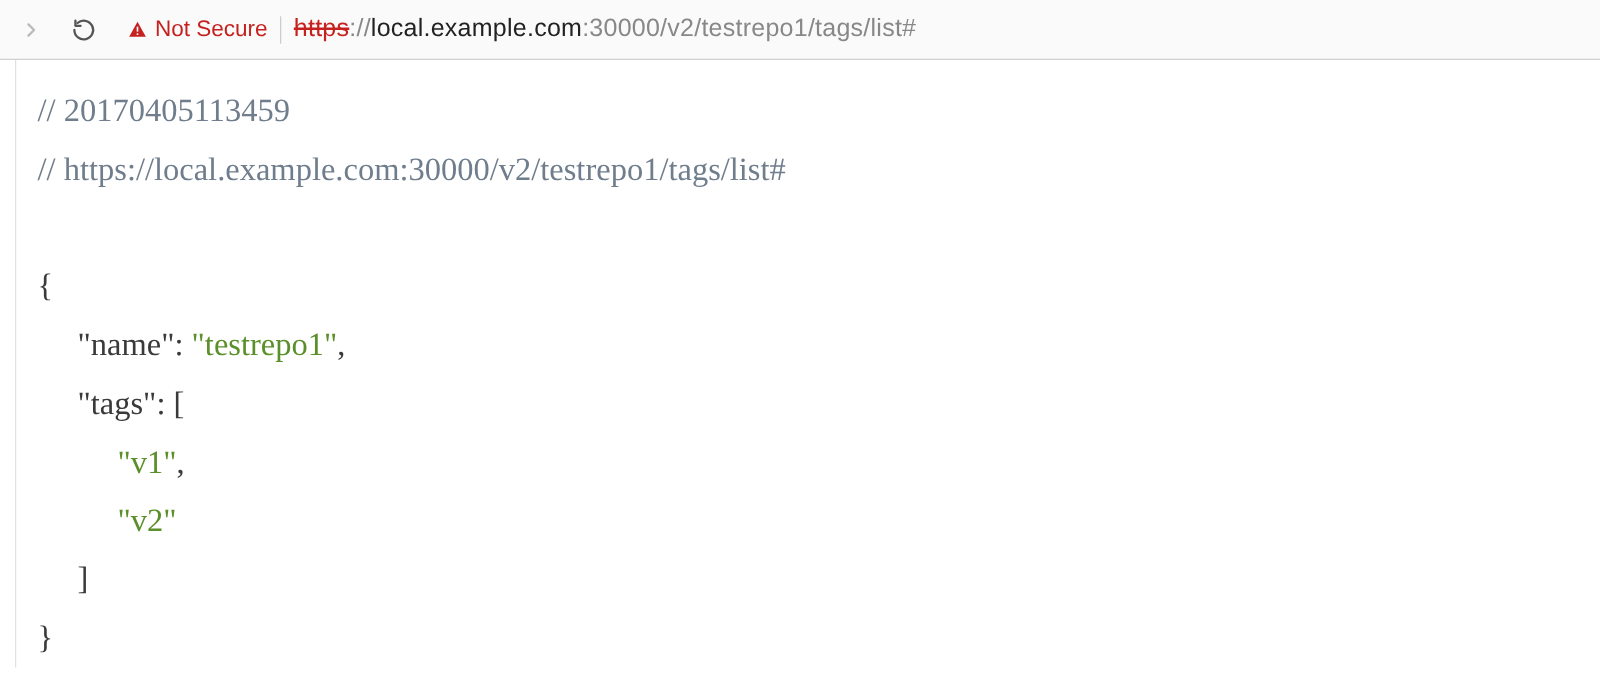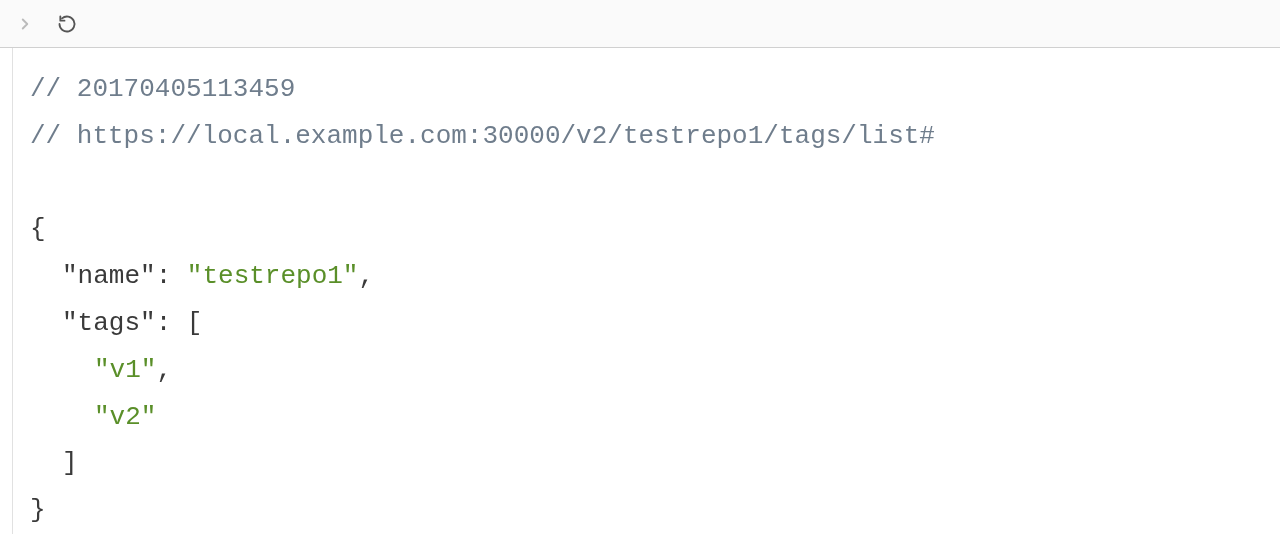--- a/index.html
+++ b/index.html
@@ -78,21 +78,21 @@
       text-decoration: line-through;
     }
     .url-gray {
       color: #888;
     }
     .url-host {
       color: #222;
     }
     .content {
       padding: 18px 8px 0 30px;
-      font-family: Liberation Mono, monospace;
+      font-family: Liberation Serif, serif;
       font-size: 26px;
       line-height: 1.8;
       position: relative;
     }
     .left-rule {
       position: absolute;
       left: 12px;
       top: 0;
       bottom: 0;
       width: 1px;
@@ -128,20 +128,34 @@
     <svg viewBox="0 0 24 24" fill="none" stroke="#bbb" stroke-width="2.5" stroke-linecap="round" stroke-linejoin="round">
       <polyline points="9 18 15 12 9 6"></polyline>
     </svg>
   </div>
   <div class="nav-btn reload-btn">
     <svg viewBox="0 0 24 24" fill="none" stroke="#555" stroke-width="2.2" stroke-linecap="round" stroke-linejoin="round">
       <path d="M3 12a9 9 0 1 0 3-6.7"></path>
       <polyline points="4 3 4 8 9 8"></polyline>
     </svg>
   </div>
+  <div class="urlbar">
+    <span class="security">
+      <svg viewBox="0 0 24 24">
+        <path d="M12 2 L22 20 L2 20 Z" fill="#c5221f"></path>
+        <rect x="11" y="8" width="2" height="6" fill="#fafafa"></rect>
+        <rect x="11" y="16" width="2" height="2" fill="#fafafa"></rect>
+      </svg>
+      <span>Not Secure</span>
+    </span>
+    <span class="divider"></span>
+    <span class="url-text">
+      <span class="url-scheme">https</span><span class="url-gray">://</span><span class="url-host">local.example.com</span><span class="url-gray">:30000</span><span class="url-gray">/v2/testrepo1/tags/list#</span>
+    </span>
+  </div>
 </div>
 
 <div class="content">
   <div class="left-rule"></div>
 
   <div class="row comment">// 20170405113459</div>
   <div class="row comment">// https://local.example.com:30000/v2/testrepo1/tags/list#</div>
   <div class="row">&nbsp;</div>
 
   <div class="row"><span class="punct">{</span></div>

